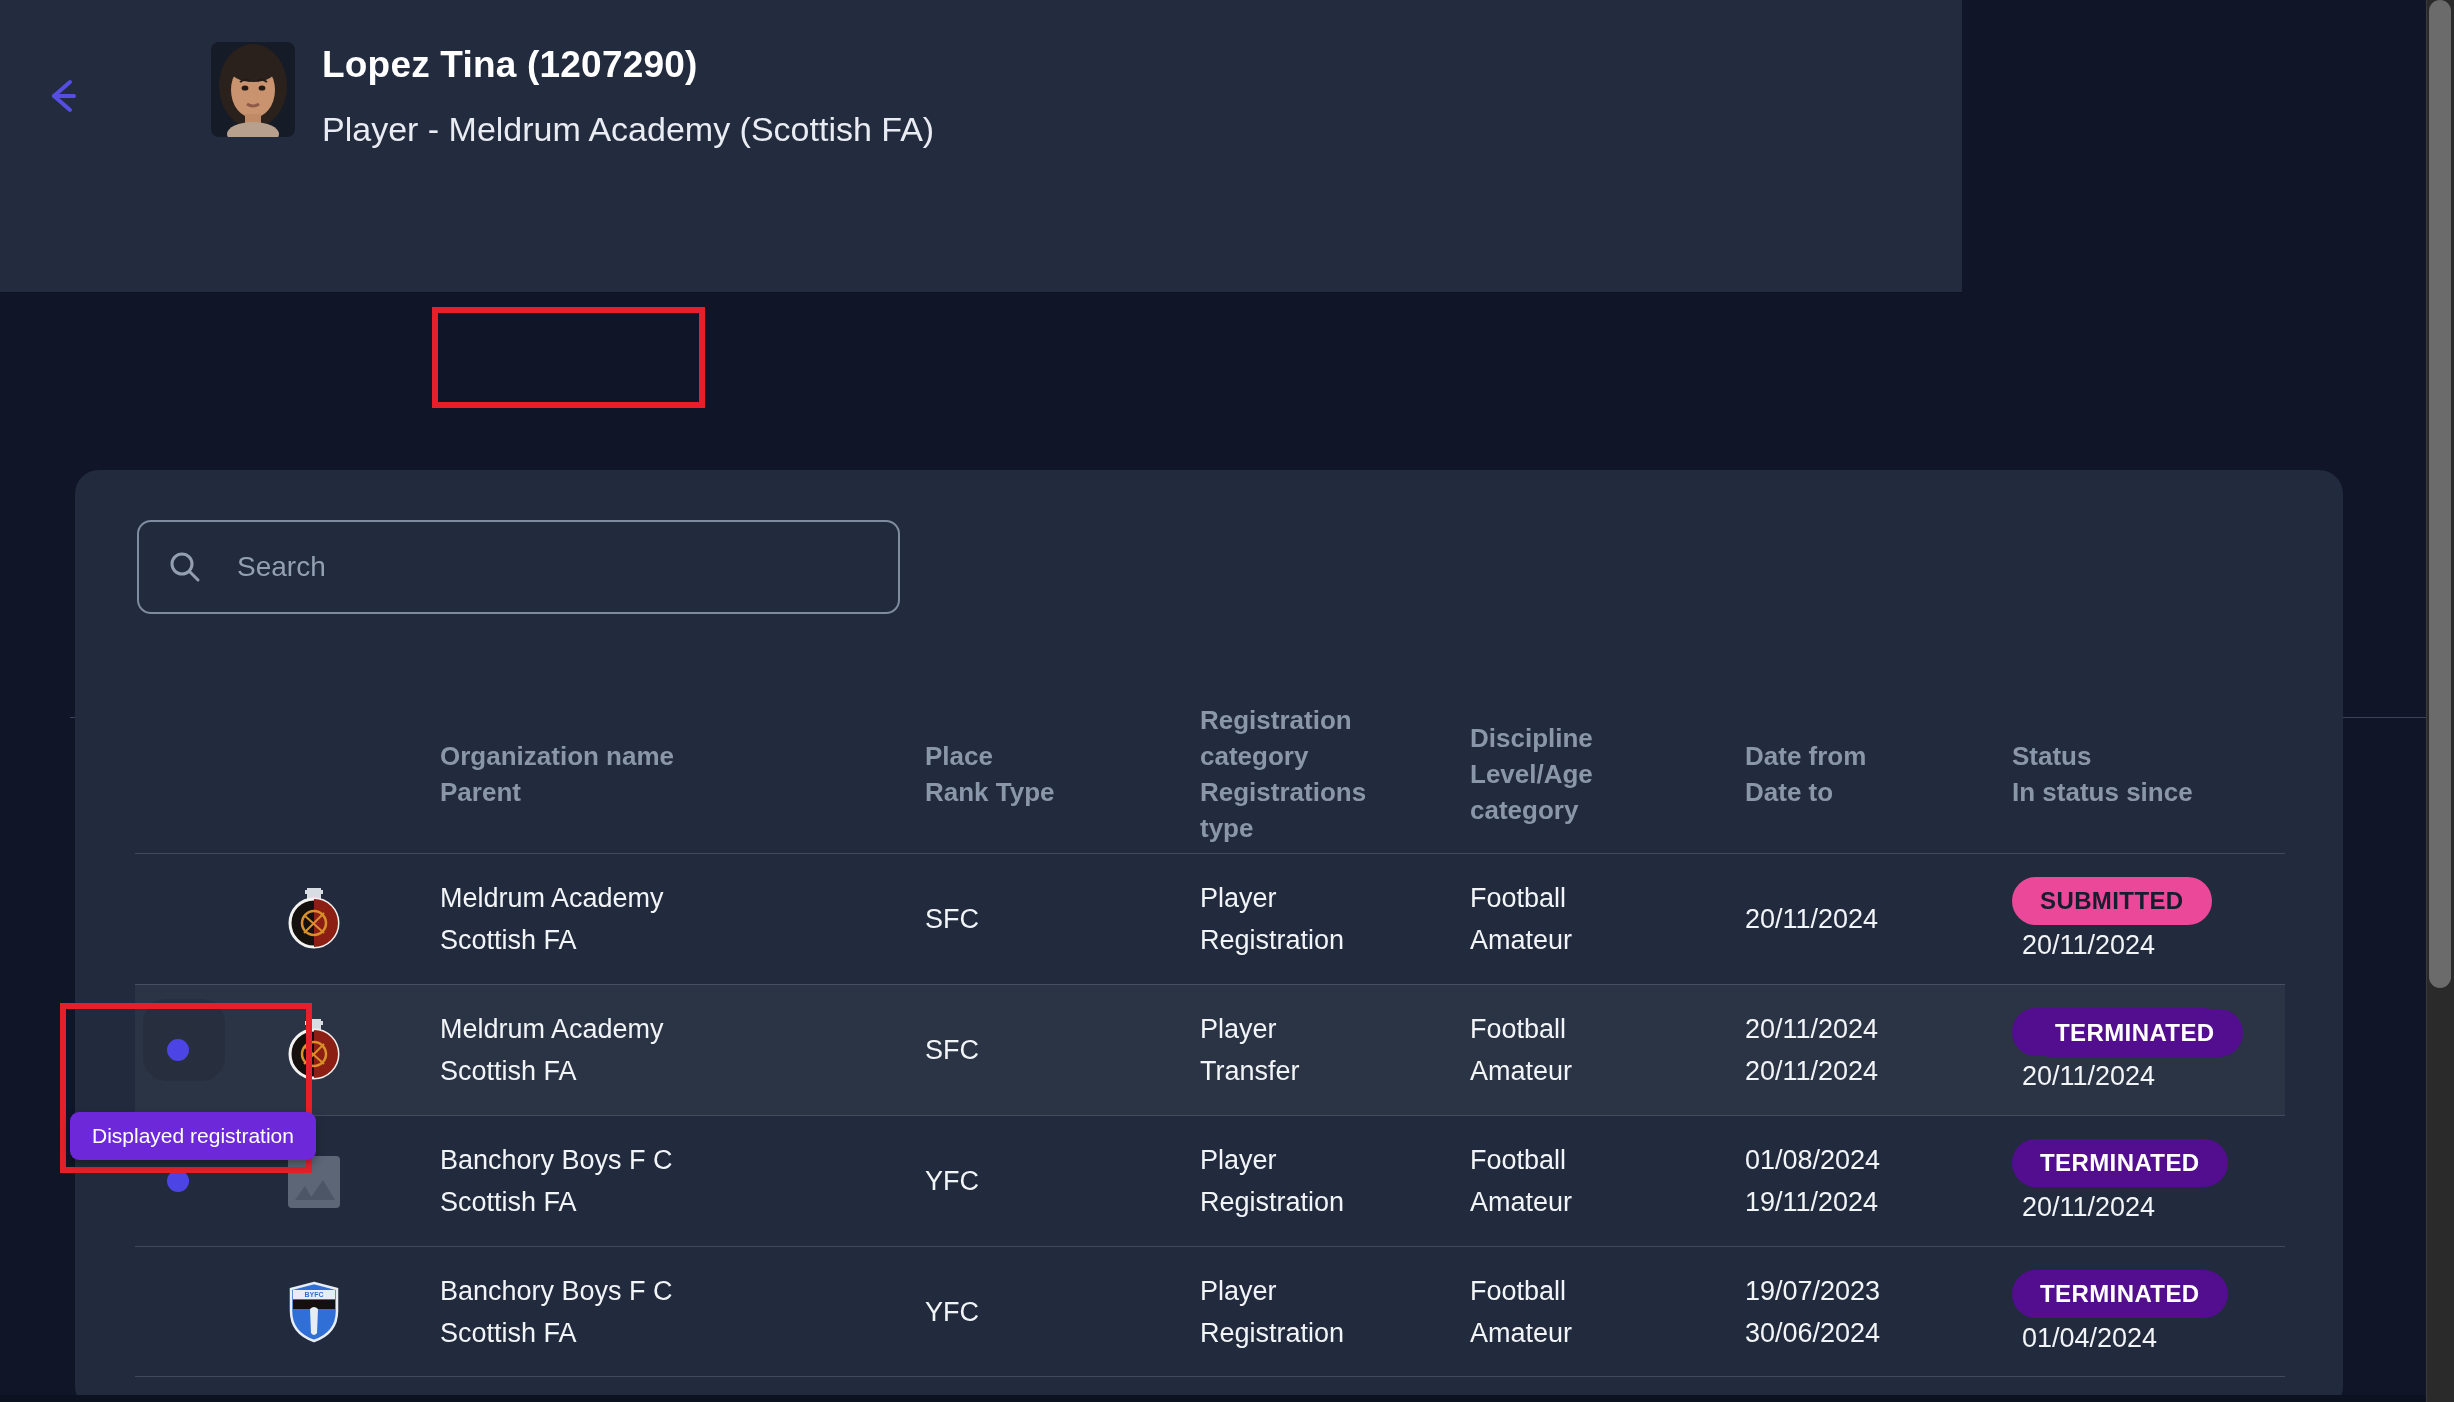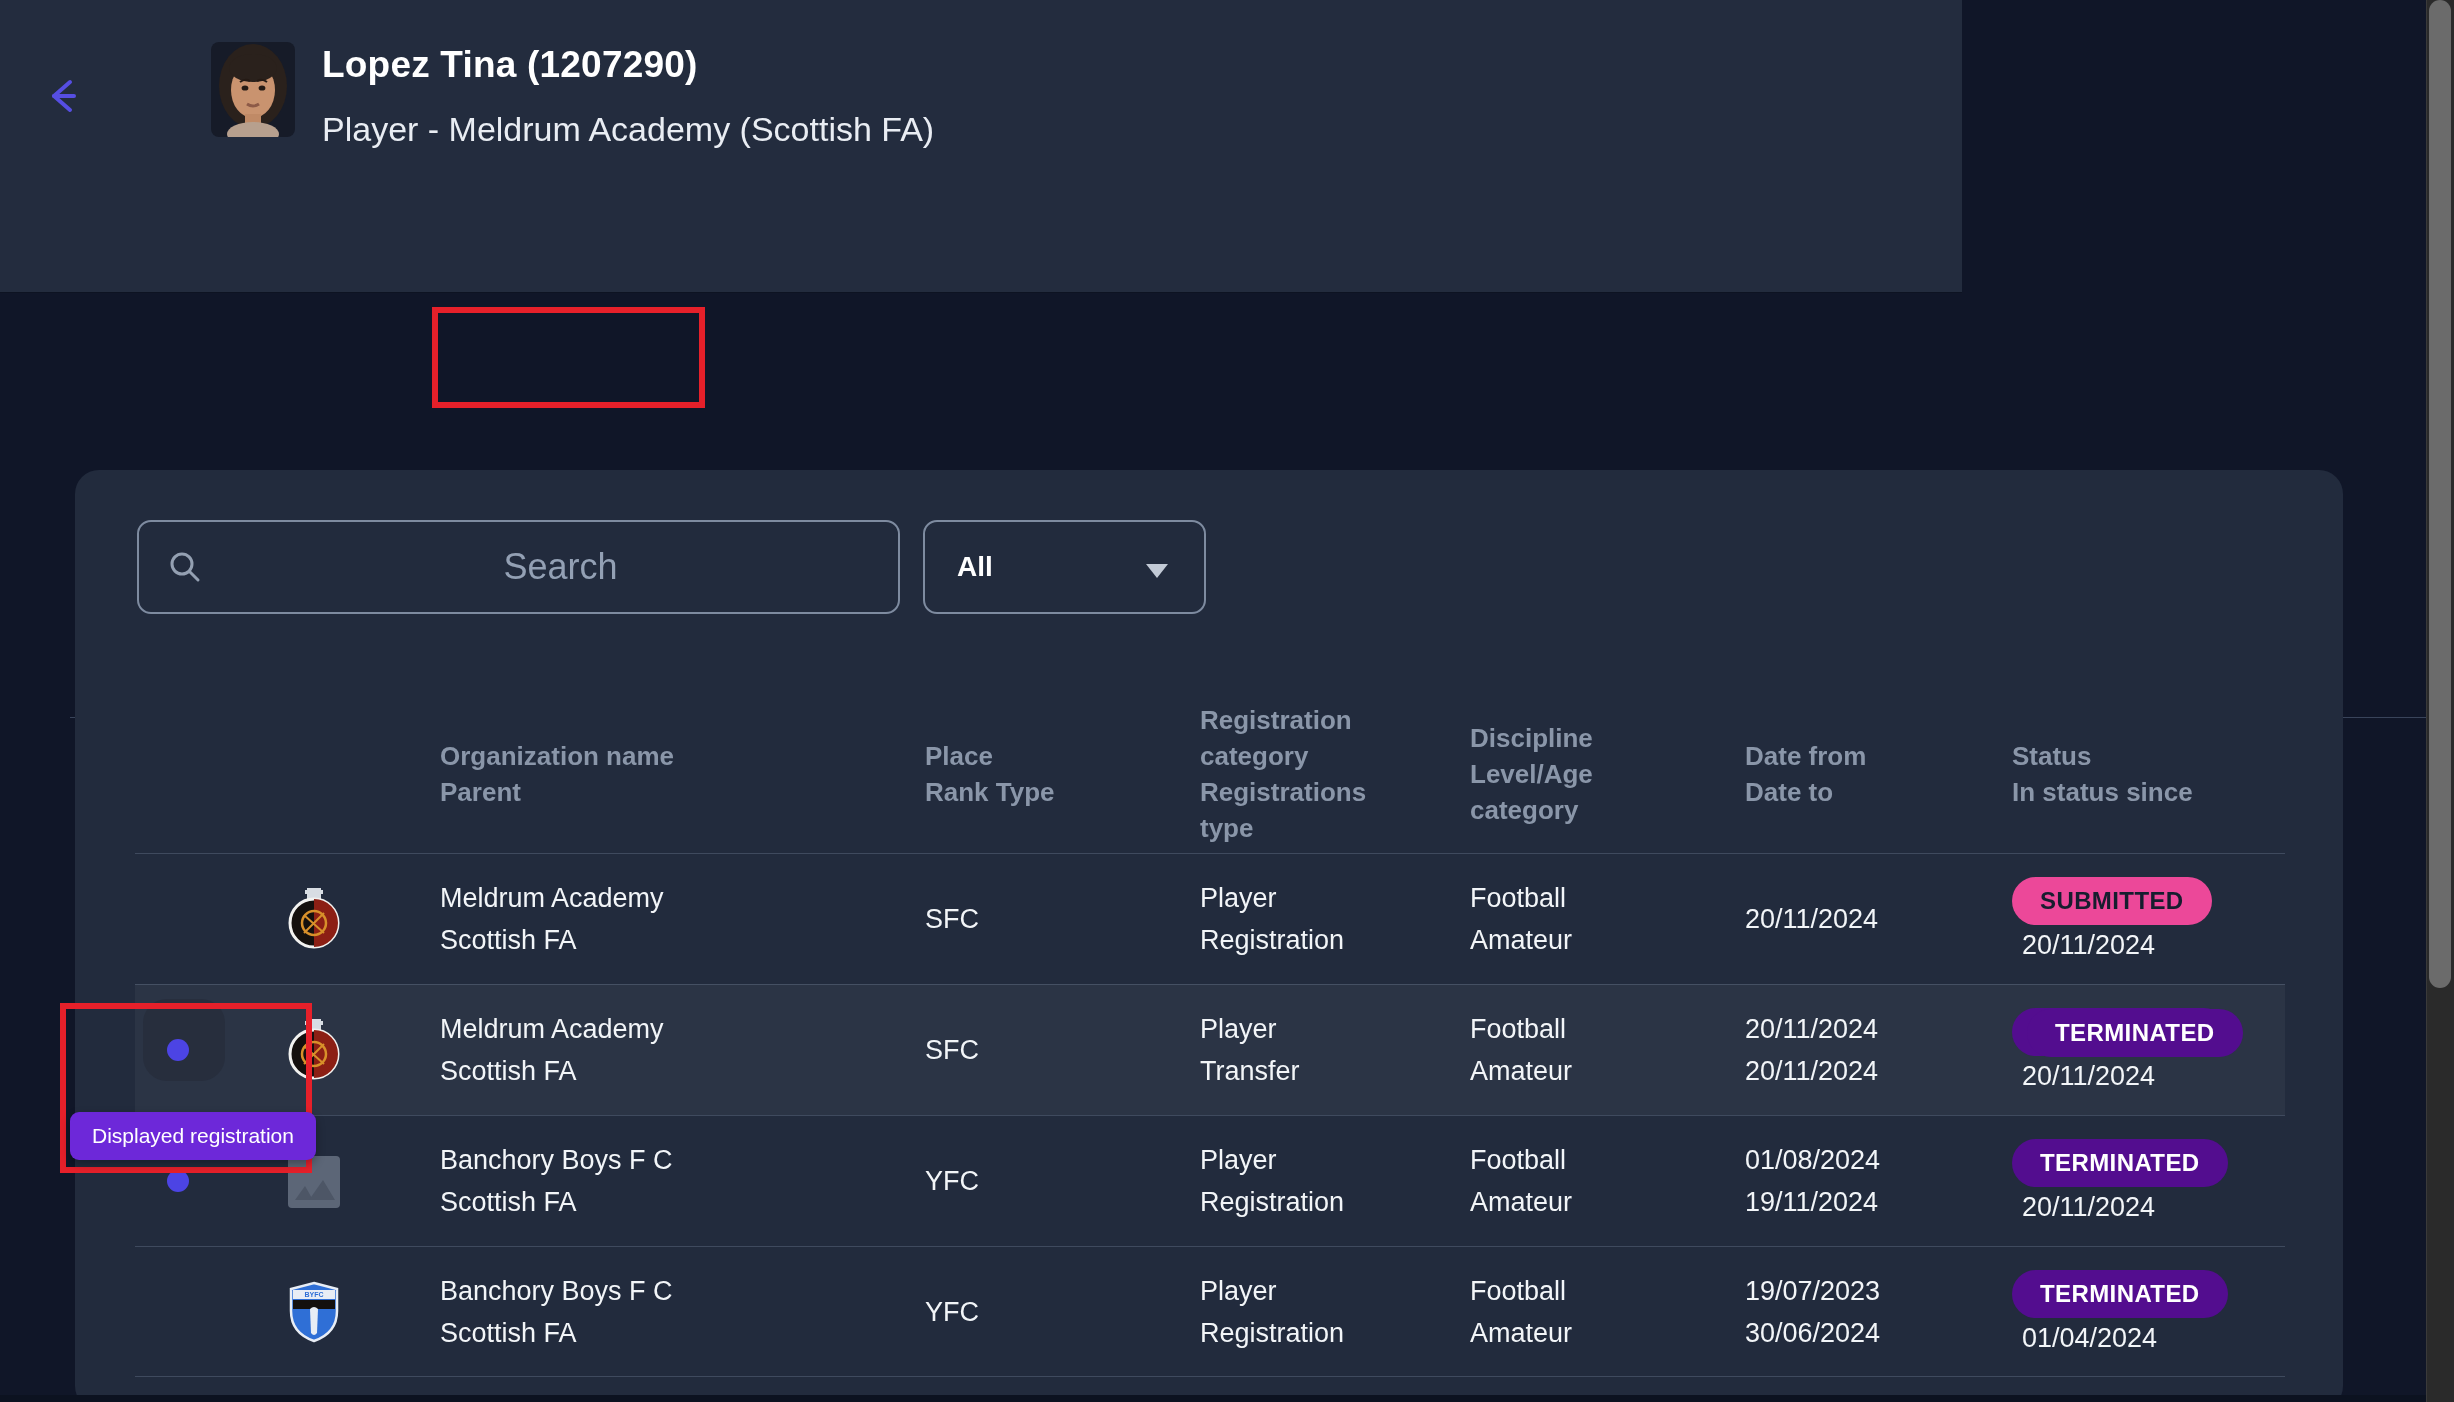--- a/index.html
+++ b/index.html
@@ -19,21 +19,21 @@
   .tab{position:absolute;top:318px;height:79px;line-height:79px;font-size:28px;font-weight:600;color:#97a2b4;cursor:pointer;transform:translateX(-50%);}
   .tab.active{color:#ffffff;font-weight:700;}
   .tab-pill{position:absolute;left:438px;top:318px;width:255px;height:79px;border-radius:40px;background:#2b3142;}
   .t0{left:157px}.t1{left:338px}.t2{left:565px}.t3{left:800px}.t4{left:992px}
   .tab-divider{position:absolute;left:70px;top:424px;width:2356px;height:1px;background:#39445a;}
 
   
   .card{position:absolute;left:75px;top:470px;width:2268px;height:940px;background:#222b3d;border-radius:24px;}
 
   .searchbox{position:absolute;left:62px;top:50px;width:763px;height:94px;border:2px solid #7e8ba0;border-radius:14px;display:flex;align-items:center;background:transparent;}
-  .searchbox input{flex:1;margin-left:20px;background:transparent;border:none;outline:none;font-size:36px;color:#e9edf3;text-align:center;}
+  .searchbox input{flex:1;margin-left:32px;background:transparent;border:none;outline:none;font-size:28px;color:#e9edf3;}
   .searchbox input::placeholder{color:#93a0b4;}
   .search-ic{margin-left:28px;flex:0 0 auto;}
   .dropdown{position:absolute;left:848px;top:50px;width:283px;height:94px;border:2px solid #7e8ba0;border-radius:14px;display:flex;align-items:center;cursor:pointer;}
   .dropdown .val{margin-left:32px;font-size:28px;font-weight:600;color:#ffffff;}
   .caret{position:absolute;right:36px;top:42px;width:0;height:0;border-left:11px solid transparent;border-right:11px solid transparent;border-top:14px solid #c2cad6;}
 
   
   .thead{position:absolute;left:60px;top:225px;width:2150px;height:158px;}
   .th{position:absolute;top:0;height:158px;display:flex;flex-direction:column;justify-content:center;font-size:26px;font-weight:600;color:#8a96a9;line-height:36px;}
   .th-c0{left:305px;width:330px}.th-c1{left:790px;width:200px}.th-c2{left:1065px;width:210px}
@@ -112,24 +112,20 @@
   <div class="card">
 
     <div class="searchbox">
       <svg class="search-ic" width="36" height="36" viewBox="0 0 36 36" fill="none">
         <circle cx="15" cy="15" r="10" stroke="#94a0b2" stroke-width="3"></circle>
         <line x1="23" y1="23" x2="31" y2="31" stroke="#94a0b2" stroke-width="3" stroke-linecap="round"></line>
       </svg>
       <input type="text" placeholder="Search" style="">
     </div>
 
-    <div class="dropdown">
-      <span class="val">All</span>
-      <span class="caret"></span>
-    </div>
 
     <div class="thead">
       <div class="th th-c0">
         <span>Organization name</span>
           <span>Parent</span>
       </div>
       <div class="th th-c1">
         <span>Place</span>
           <span>Rank Type</span>
       </div>

